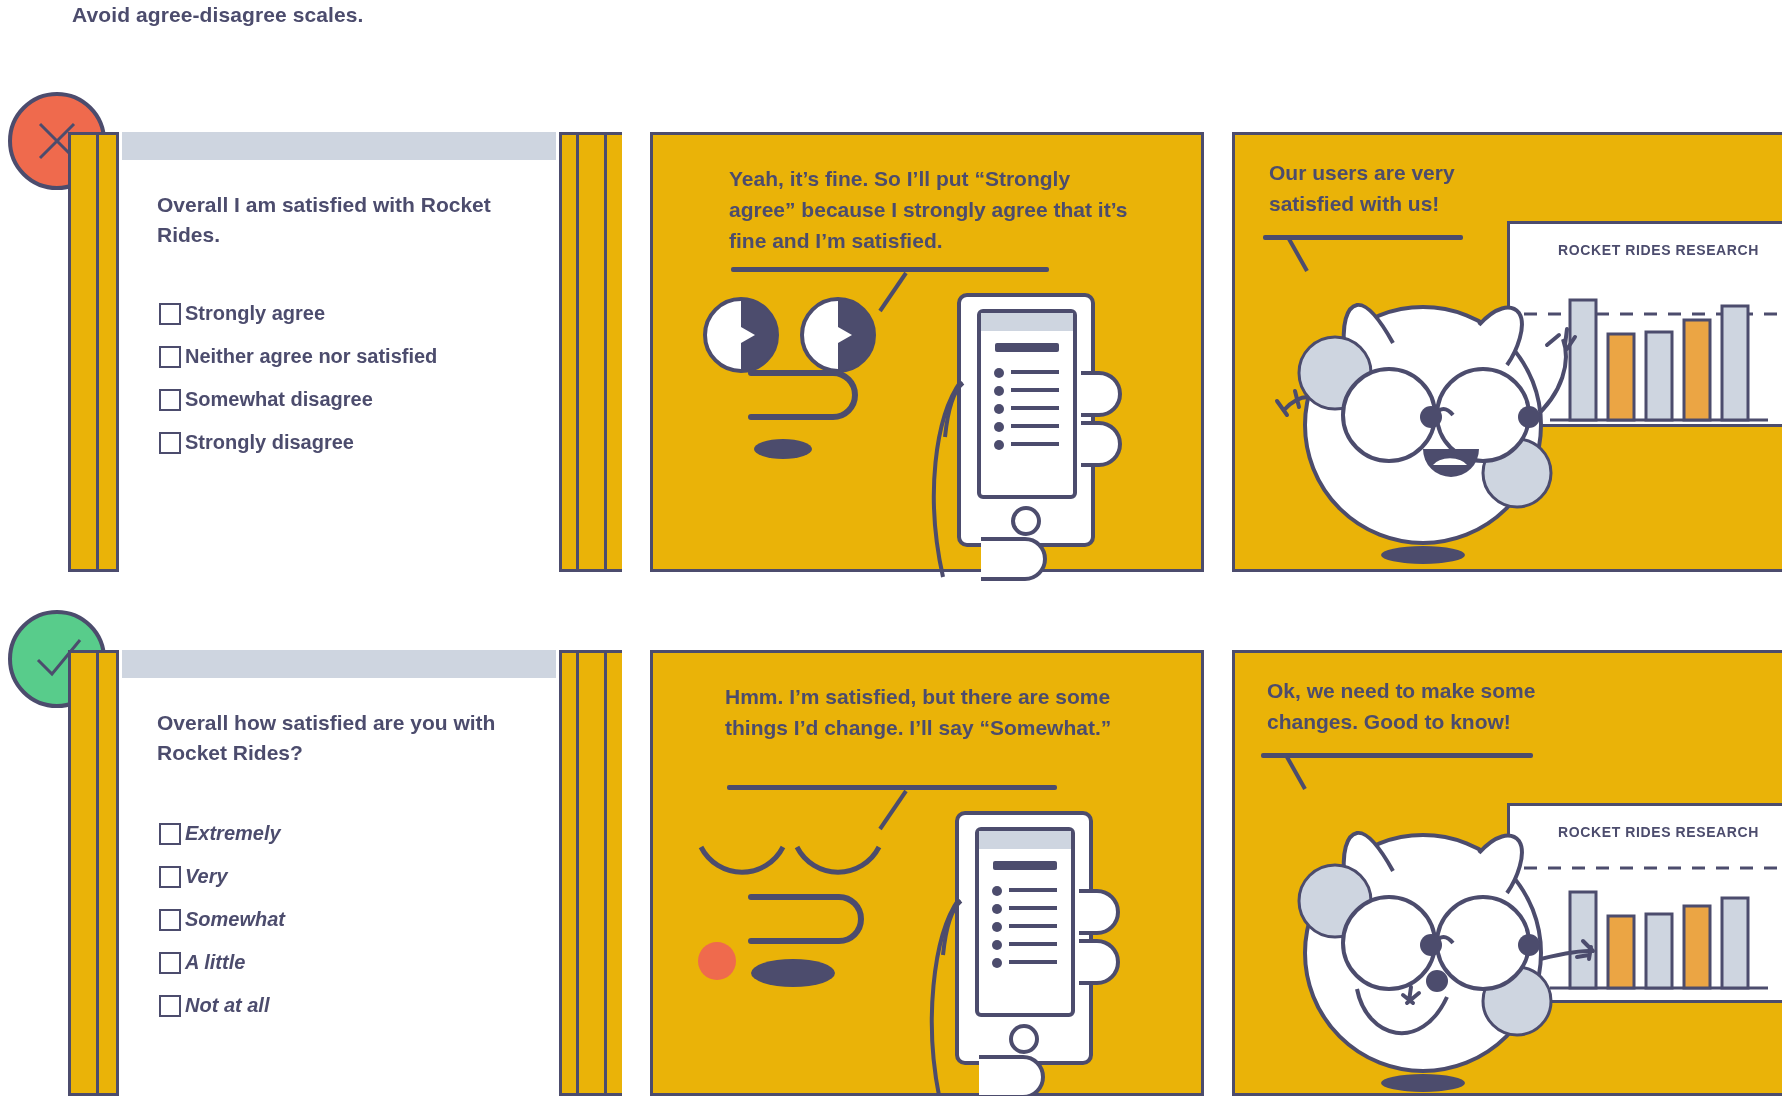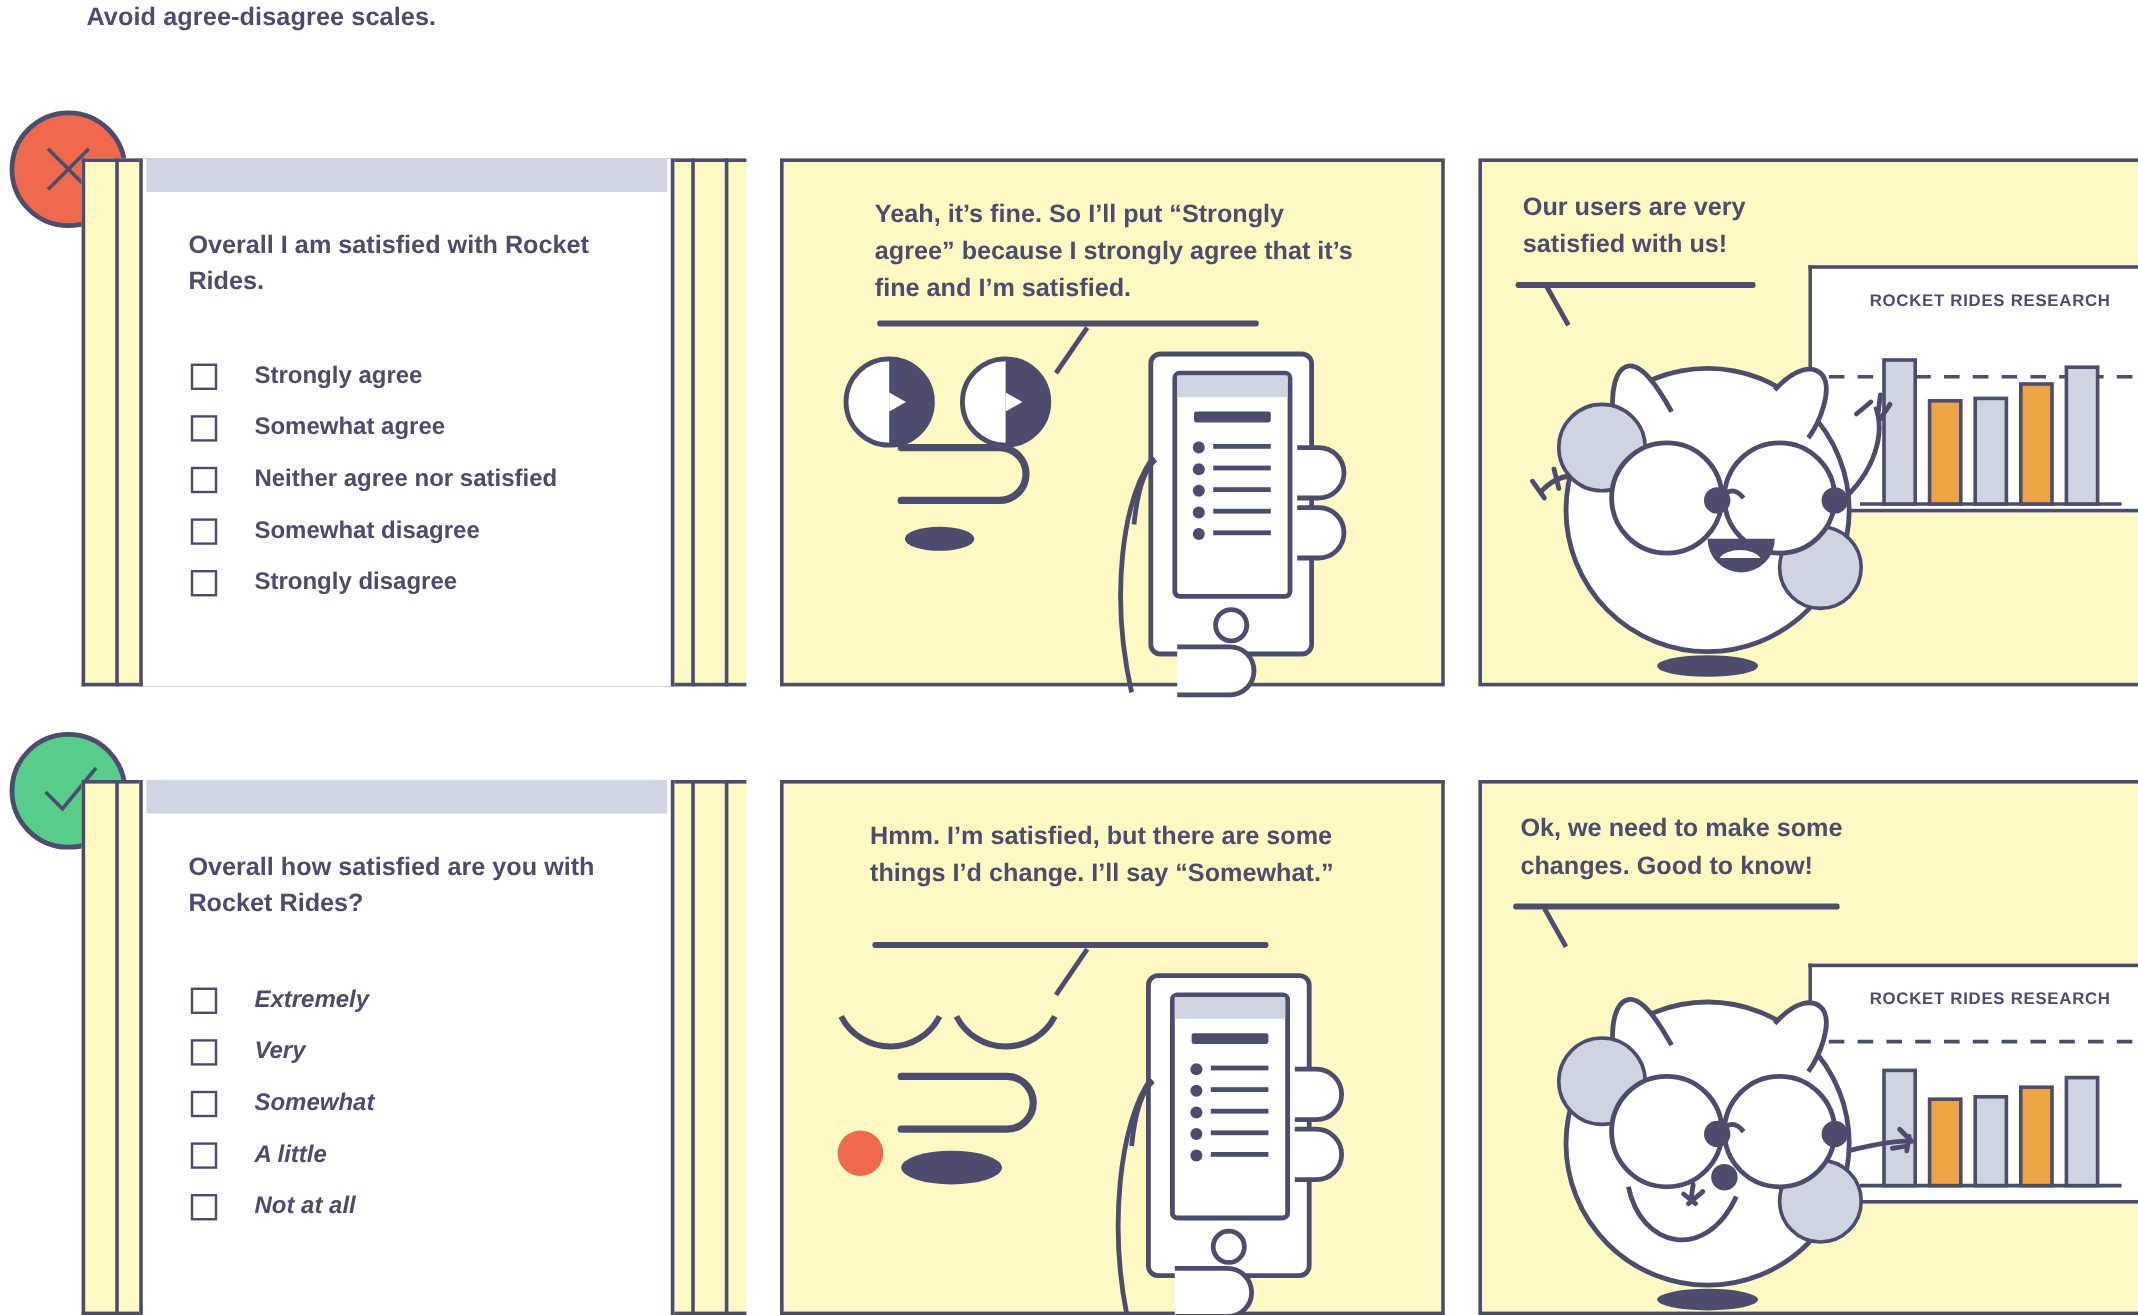--- a/index.html
+++ b/index.html
@@ -38,21 +38,21 @@
   }
   .badge svg{ display:block; }
   #badge-bad { top:-40px; background:#ef6a4d; }
   #badge-good{ top:-40px; background:#58cc8b; }
 
   
   .panel{
     position:absolute;
     box-sizing:border-box;
     border:3px solid #4c4c6d;
-    background:#fef9c3;
+    background:#eab308;
   }
 
   
   .survey-panel{ left:68px; width:554px; top:0; height:440px;padding-left:16px; }
   .survey-rule{
     position:absolute; top:0; bottom:0;
     width:3px; background:#4c4c6d;
   }
   .survey-card{
     position:absolute;
@@ -69,21 +69,21 @@
   .survey-q{
     position:absolute;
     left:38px; right:24px; top:58px;
     font-size:21px; font-weight:bold; line-height:30px;
     color:#4c4c6d;
   }
   .opt-list{
     position:absolute; left:40px; top:160px; right:12px;
   }
   .opt{
-    display:flex; align-items:center; gap:31px;
+    display:flex; align-items:center; gap:4px;
     height:43px;
   }
   .opt .box{
     width:22px;height:22px;
     border:2.5px solid #4c4c6d;
     box-sizing:border-box;
     flex:0 0 auto;
   }
   .opt .lbl{ font-size:20px;font-weight:bold;color:#4c4c6d;white-space:nowrap;}
 
@@ -130,24 +130,20 @@
     <div style="position:absolute;left:0;top:0;width:554px;height:3px;background:#4c4c6d;"></div>
     <div style="position:absolute;left:0;top:437px;width:554px;height:3px;background:#4c4c6d;"></div>
 
     <div class="survey-card">
       <div class="survey-header-bar"></div>
       <div class="survey-q">Overall I am satisfied with Rocket Rides.</div>
       <div class="opt-list">
         <div class="opt">
           <span class="box"></span>
           <span class="lbl">Strongly agree</span>
-        </div>
-        <div class="opt">
-          <span class="box"></span>
-          <span class="lbl">Somewhat agree</span>
         </div>
         <div class="opt">
           <span class="box"></span>
           <span class="lbl">Neither agree nor satisfied</span>
         </div>
         <div class="opt">
           <span class="box"></span>
           <span class="lbl">Somewhat disagree</span>
         </div>
         <div class="opt">

